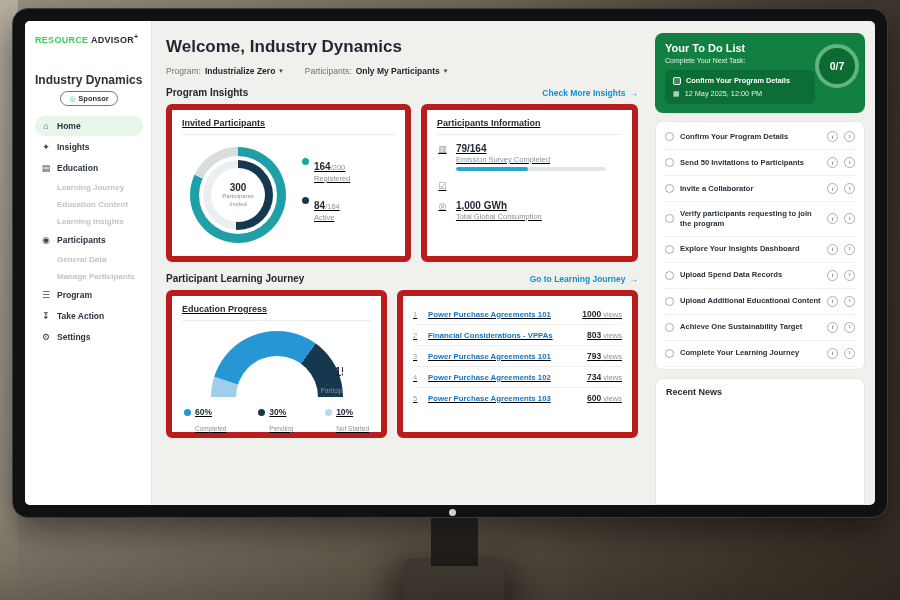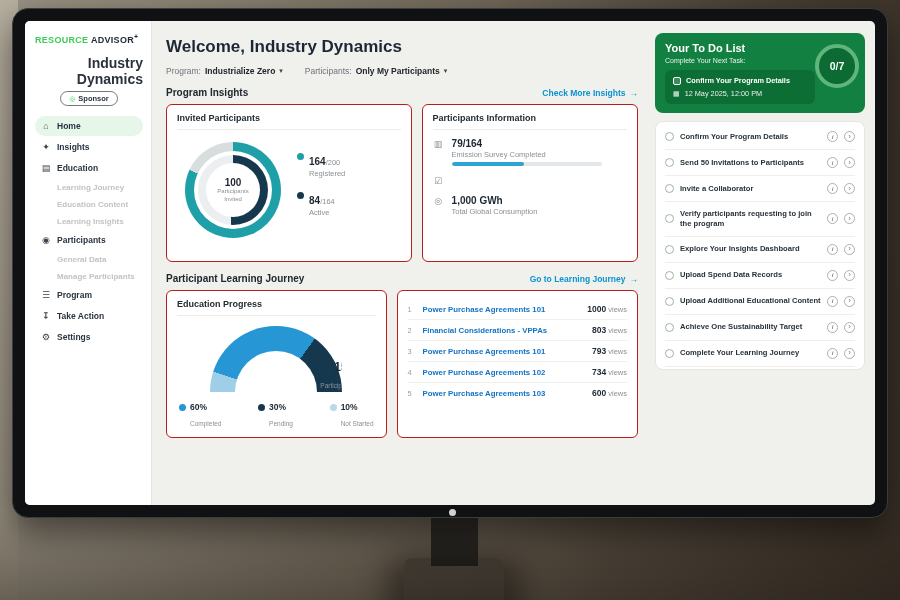--- a/index.html
+++ b/index.html
@@ -30,21 +30,21 @@
 
   .screen { width:100%; height:100%; background:#f0f1ed; border-radius:5px; overflow:hidden;
     display:flex; }
 
   
   .sidebar { width:127px; background:#ffffff; border-right:1px solid #e4e4e0;
     padding:12px 8px 0 10px; flex-shrink:0; }
   .logo { font-size:9px; font-weight:bold; letter-spacing:.3px; white-space:nowrap; }
   .logo .g { color:#3dcd58; } .logo .d { color:#222b36; }
   .logo sup { font-size:7px; }
-  .org { font-size:14px; font-weight:bold; color:#2a323c; text-align:right; margin:10px 0 4px; }
+  .org { font-size:12px; font-weight:bold; color:#2a323c; text-align:left; margin:28px 0 4px; }
   .badge { display:flex; align-items:center; justify-content:center; gap:3px;
     border:1px solid #6f7a74; border-radius:9px; padding:2px 6px; width:58px; margin:0 auto 10px;
     font-size:7.5px; color:#2a323c; font-weight:bold; }
   .badge-ico { color:#3dcd58; font-size:7px; line-height:1; }
   .nav-item { display:flex; align-items:center; gap:6px; font-size:8.5px; font-weight:bold;
     color:#2a3440; padding:5px 6px; border-radius:12px; margin-bottom:1px; cursor:pointer; }
   .nav-item.active { background:#e6f6e9; }
   .nico { width:10px; font-size:9px; color:#39434d; text-align:center; }
   .nav-sub { font-size:8px; font-weight:bold; color:#c3c3bf; padding:4px 6px 4px 22px; cursor:pointer; }
 
@@ -52,21 +52,21 @@
   .main { flex:1; padding:12px 12px 16px 14px; min-width:0; }
   .page-title { font-size:17px; font-weight:bold; color:#1d2733; margin:4px 0 9px; }
   .filters { display:flex; gap:22px; align-items:center; }
   .filter { display:flex; align-items:center; gap:4px; font-size:8.5px; color:#6e7378; cursor:pointer; }
   .filter b { color:#20262c; }
   .chev { font-size:7px; color:#444; }
   .sec-head { display:flex; justify-content:space-between; align-items:center; margin:11px 0 6px; }
   .sec-title { font-size:10px; font-weight:bold; color:#20282f; }
   .sec-link { font-size:8.5px; font-weight:bold; color:#0a93cf; display:flex; gap:4px; align-items:center; cursor:pointer; }
   .cards-row { display:flex; gap:10px; }
-  .card { background:#fff; border:1px solid #b91c1c; border-radius:6px; padding:8px 10px; }
+  .card { background:#fff; border:6px solid #b91c1c; border-radius:6px; padding:8px 10px;text-decoration:underline; }
   .card-title { font-size:9px; font-weight:bold; color:#242c33; border-bottom:1px solid #ececea;
     padding-bottom:6px; margin-bottom:8px; }
 
   
   .invited-card { flex:1.15; height:158px; }
   .invited-body { display:flex; align-items:center; gap:16px; padding:4px 0 0 8px; }
   .donut { position:relative; width:96px; height:96px; }
   .ring-outer { position:absolute; inset:0; border-radius:50%;
     background:conic-gradient(#1fa0a9 0deg 295deg,#d8dddd 295deg 360deg); }
   .ring-outer::after { content:""; position:absolute; inset:9px; border-radius:50%; background:#fff; }
@@ -231,21 +231,21 @@
     </div>
 
     <div class="cards-row">
       <div class="card invited-card">
         <div class="card-title">Invited Participants</div>
         <div class="invited-body">
           <div class="donut">
             <div class="ring-outer"></div>
             <div class="ring-inner"></div>
             <div class="donut-center">
-              <b>100</b>
+              <b>300</b>
               <span>Participants Invited</span>
             </div>
           </div>
           <div class="donut-legend">
             <div class="dleg">
               <span class="dot dot-teal"></span>
               <div>
                 <div class="dleg-val"><b>164</b><span class="dim">/200</span></div>
                 <div class="dim">Registered</div>
               </div>
@@ -424,16 +424,19 @@
         <span class="ticon chevr">›</span>
       </div>
       <div class="task">
         <span class="tcircle"></span>
         <span class="tlabel">Complete Your Learning Journey</span>
         <span class="ticon info">i</span>
         <span class="ticon chevr">›</span>
       </div>
     </div>
 
+    <div class="news-card">
+      <div class="news-title">Recent News</div>
+    </div>
   </section>
 
 </div>
 </div>
 
 </body></html>

